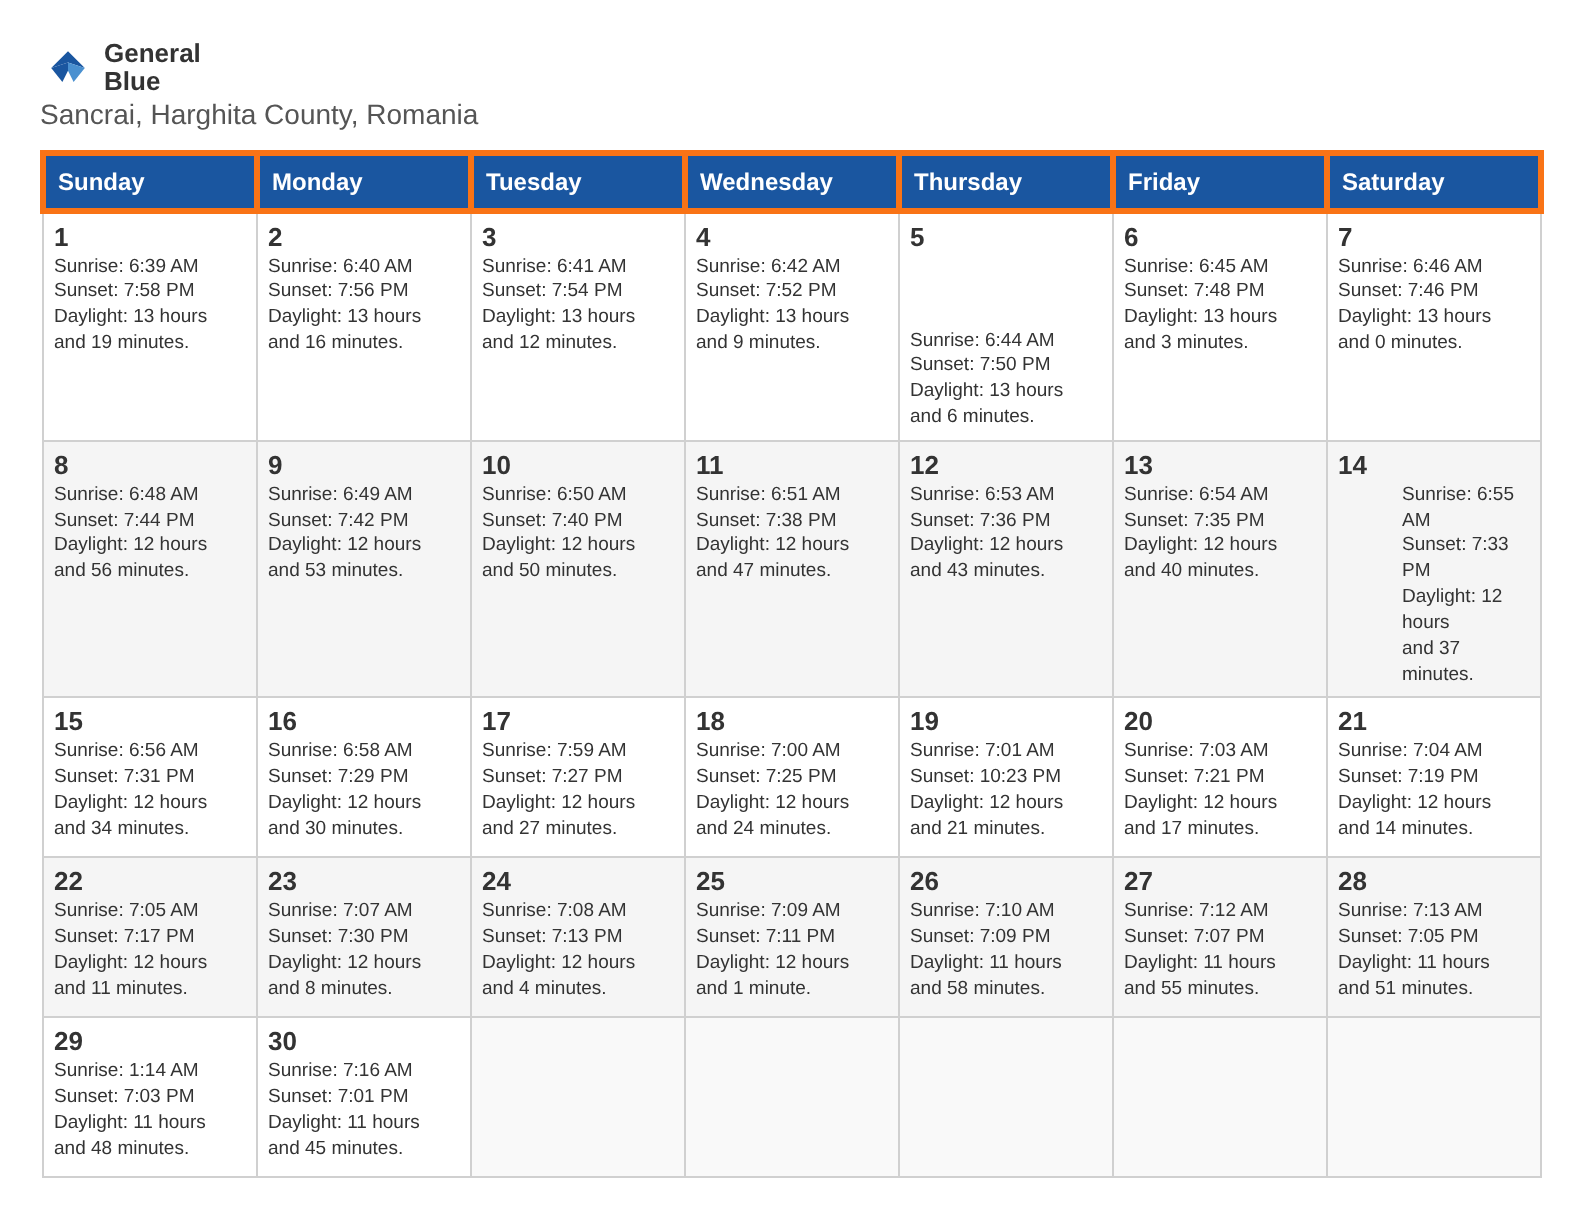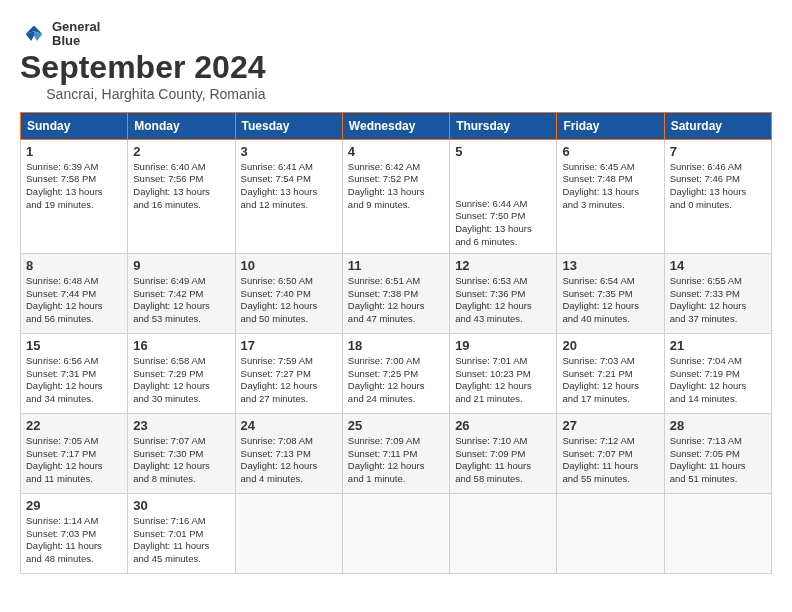--- a/index.html
+++ b/index.html
@@ -52,21 +52,21 @@
       border-collapse: collapse;
       font-size: 11px;
     }
     thead tr th {
       background: #1a56a0;
       color: white;
       text-align: left;
       padding: 6px 6px;
       font-size: 12px;
       font-weight: bold;
-      border: 1px solid #f97316;
+      border: 3px solid #f97316;
     }
     tbody tr td {
       border: 1px solid #d0d0d0;
       vertical-align: top;
       padding: 4px 5px;
       width: calc(100% / 7);
       height: 80px;
       background: #fff;
       color: #333;
     }
@@ -96,21 +96,20 @@
       <polygon points="20,8 32,20 20,16 8,20" fill="#1a56a0"></polygon>
       <polygon points="20,16 32,20 24,30 20,22" fill="#4a90d0"></polygon>
       <polygon points="20,16 8,20 16,30 20,22" fill="#1a56a0"></polygon>
     </svg>
     <div class="logo-text">
       <span>General</span>
       <span>Blue</span>
     </div>
   </div>
   <div class="title-block">
-    <div class="month-title">September 2024</div>
     <div class="subtitle">Sancrai, Harghita County, Romania</div>
   </div>
 </div>
 
 <table>
   <thead>
     <tr id="header-row">
         <th>Sunday</th>
         <th>Monday</th>
         <th>Tuesday</th>
@@ -210,21 +209,21 @@
         </td>
         <td>
           <div class="day-number">13</div>
           <div class="day-info" style="white-space: pre-line;">Sunrise: 6:54 AM
 Sunset: 7:35 PM
 Daylight: 12 hours
 and 40 minutes.</div>
         </td>
         <td>
           <div class="day-number">14</div>
-          <div class="day-info" style="white-space: pre-line;">Sunrise: 6:55 AM
+          <div class="day-info" style="white-space: pre-line; margin-left: 32px;">Sunrise: 6:55 AM
 Sunset: 7:33 PM
 Daylight: 12 hours
 and 37 minutes.</div>
         </td>
       </tr>
       <tr>
         <td>
           <div class="day-number">15</div>
           <div class="day-info" style="white-space: pre-line;">Sunrise: 6:56 AM
 Sunset: 7:31 PM

